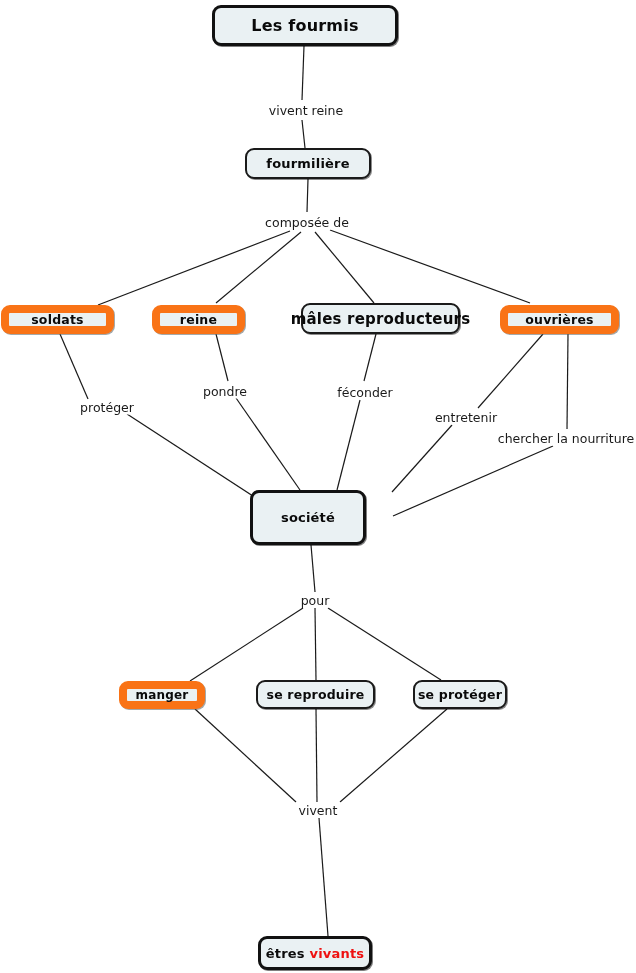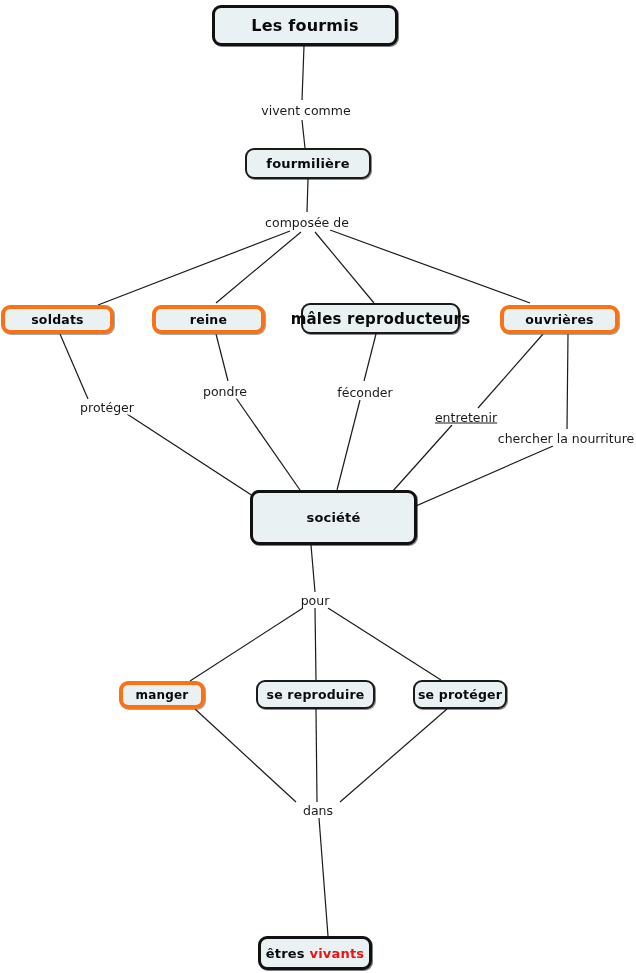--- a/index.html
+++ b/index.html
@@ -33,21 +33,21 @@
     display: flex;
     align-items: center;
     justify-content: center;
     font-weight: bold;
     color: #0a0a0a;
     white-space: nowrap;
     letter-spacing: .2px;
     z-index: 5;
   }
   .node.thin {
-    border: 4px solid #f97316;
+    border: 8px solid #f97316;
     box-shadow: 1px 1px 0 rgba(90,98,100,.55);
   }
   .node.thick {
     border: 3px solid #111111;
     box-shadow: 1px 1px 0 rgba(0,0,0,.5);
   }
   .node.mid {
     border: 2.5px solid #1a1a1a;
     box-shadow: 1px 1px 0 rgba(0,0,0,.45);
   }
@@ -101,52 +101,52 @@
   <div id="nodes-layer">
       <div class="node thick" style="left: 212px; top: 5px; width: 186px; height: 41px; font-size: 16px;">
         <span>Les fourmis</span>
       </div>
       <div class="node mid" style="left: 245px; top: 148px; width: 126px; height: 31px; font-size: 13px;">
         <span>fourmilière</span>
       </div>
       <div class="node thin" style="left: 1px; top: 305px; width: 113px; height: 29px; font-size: 12.5px;">
         <span>soldats</span>
       </div>
-      <div class="node thin" style="left: 152px; top: 305px; width: 113px; height: 29px; font-size: 12.5px;">
+      <div class="node thin" style="left: 152px; top: 305px; width: 93px; height: 29px; font-size: 12.5px;">
         <span>reine</span>
       </div>
       <div class="node mid" style="left: 301px; top: 303px; width: 159px; height: 31px; font-size: 15px;">
         <span>mâles reproducteurs</span>
       </div>
       <div class="node thin" style="left: 500px; top: 305px; width: 119px; height: 29px; font-size: 12.5px; justify-content: center;">
         <span>ouvrières</span>
       </div>
-      <div class="node thick" style="left: 250px; top: 490px; width: 167px; height: 55px; font-size: 13px;">
+      <div class="node thick" style="left: 250px; top: 490px; width: 116px; height: 55px; font-size: 13px;">
         <span>société</span>
       </div>
       <div class="node thin" style="left: 119px; top: 681px; width: 86px; height: 28px; font-size: 12px;">
         <span>manger</span>
       </div>
       <div class="node mid" style="left: 256px; top: 680px; width: 119px; height: 29px; font-size: 12.5px;">
         <span>se reproduire</span>
       </div>
       <div class="node mid" style="left: 413px; top: 680px; width: 94px; height: 29px; font-size: 12.5px;">
         <span>se protéger</span>
       </div>
       <div class="node thick" style="left: 258px; top: 936px; width: 114px; height: 34px; font-size: 13px; text-align: right;">
         <span>êtres</span>
         <span class="red">&nbsp;vivants</span>
       </div>
     </div>
 
   <div id="labels-layer">
-      <div class="edge-label" style="left: 306px; top: 110px;">vivent comme</div>
+      <div class="edge-label" style="left: 306px; top: 110px;">vivent reine</div>
       <div class="edge-label" style="left: 307px; top: 222px;">composée de</div>
       <div class="edge-label" style="left: 107px; top: 407px;">protéger</div>
       <div class="edge-label" style="left: 225px; top: 391px;">pondre</div>
       <div class="edge-label" style="left: 365px; top: 392px;">féconder</div>
-      <div class="edge-label" style="left: 466px; top: 417px; text-decoration: underline;">entretenir</div>
+      <div class="edge-label" style="left: 466px; top: 417px;">entretenir</div>
       <div class="edge-label" style="left: 566px; top: 438px;">chercher la nourriture</div>
       <div class="edge-label" style="left: 315px; top: 600px;">pour</div>
-      <div class="edge-label" style="left: 318px; top: 810px;">dans</div>
+      <div class="edge-label" style="left: 318px; top: 810px;">vivent</div>
     </div>
 
 </div>
 
 </body></html>

